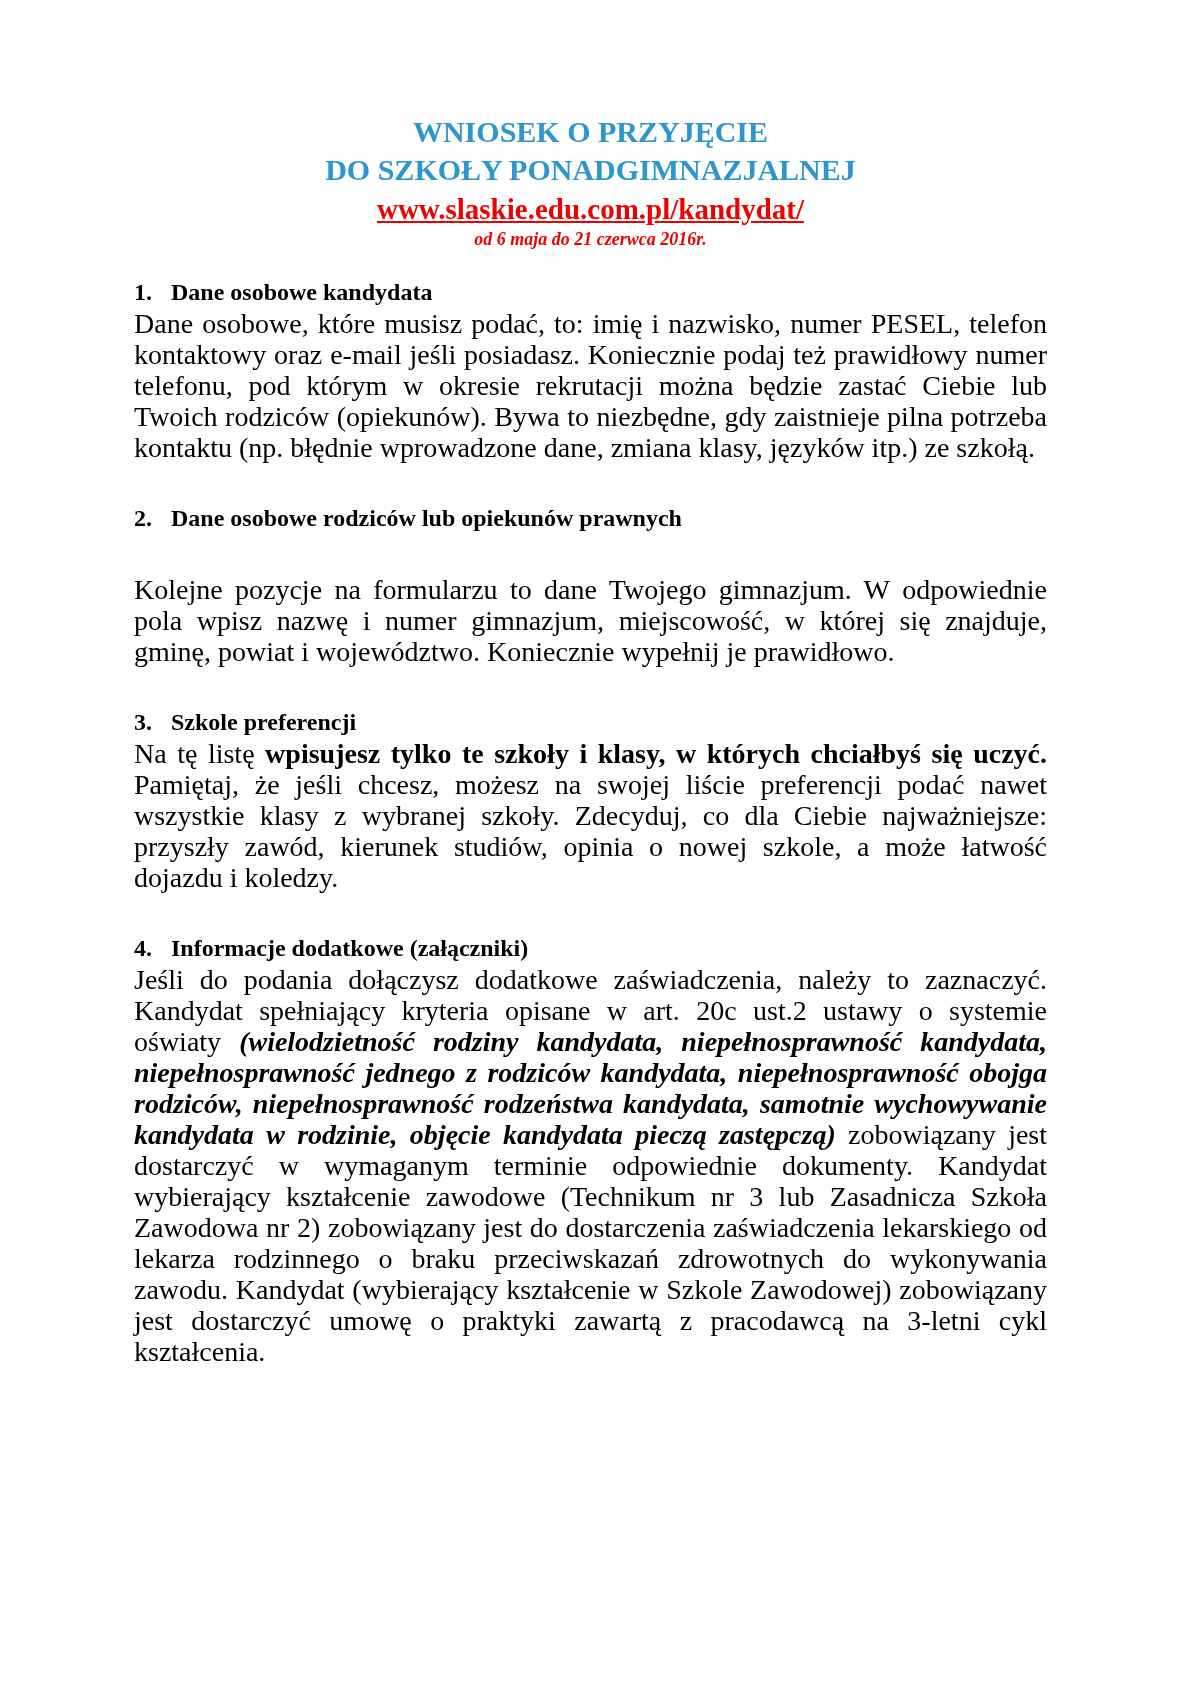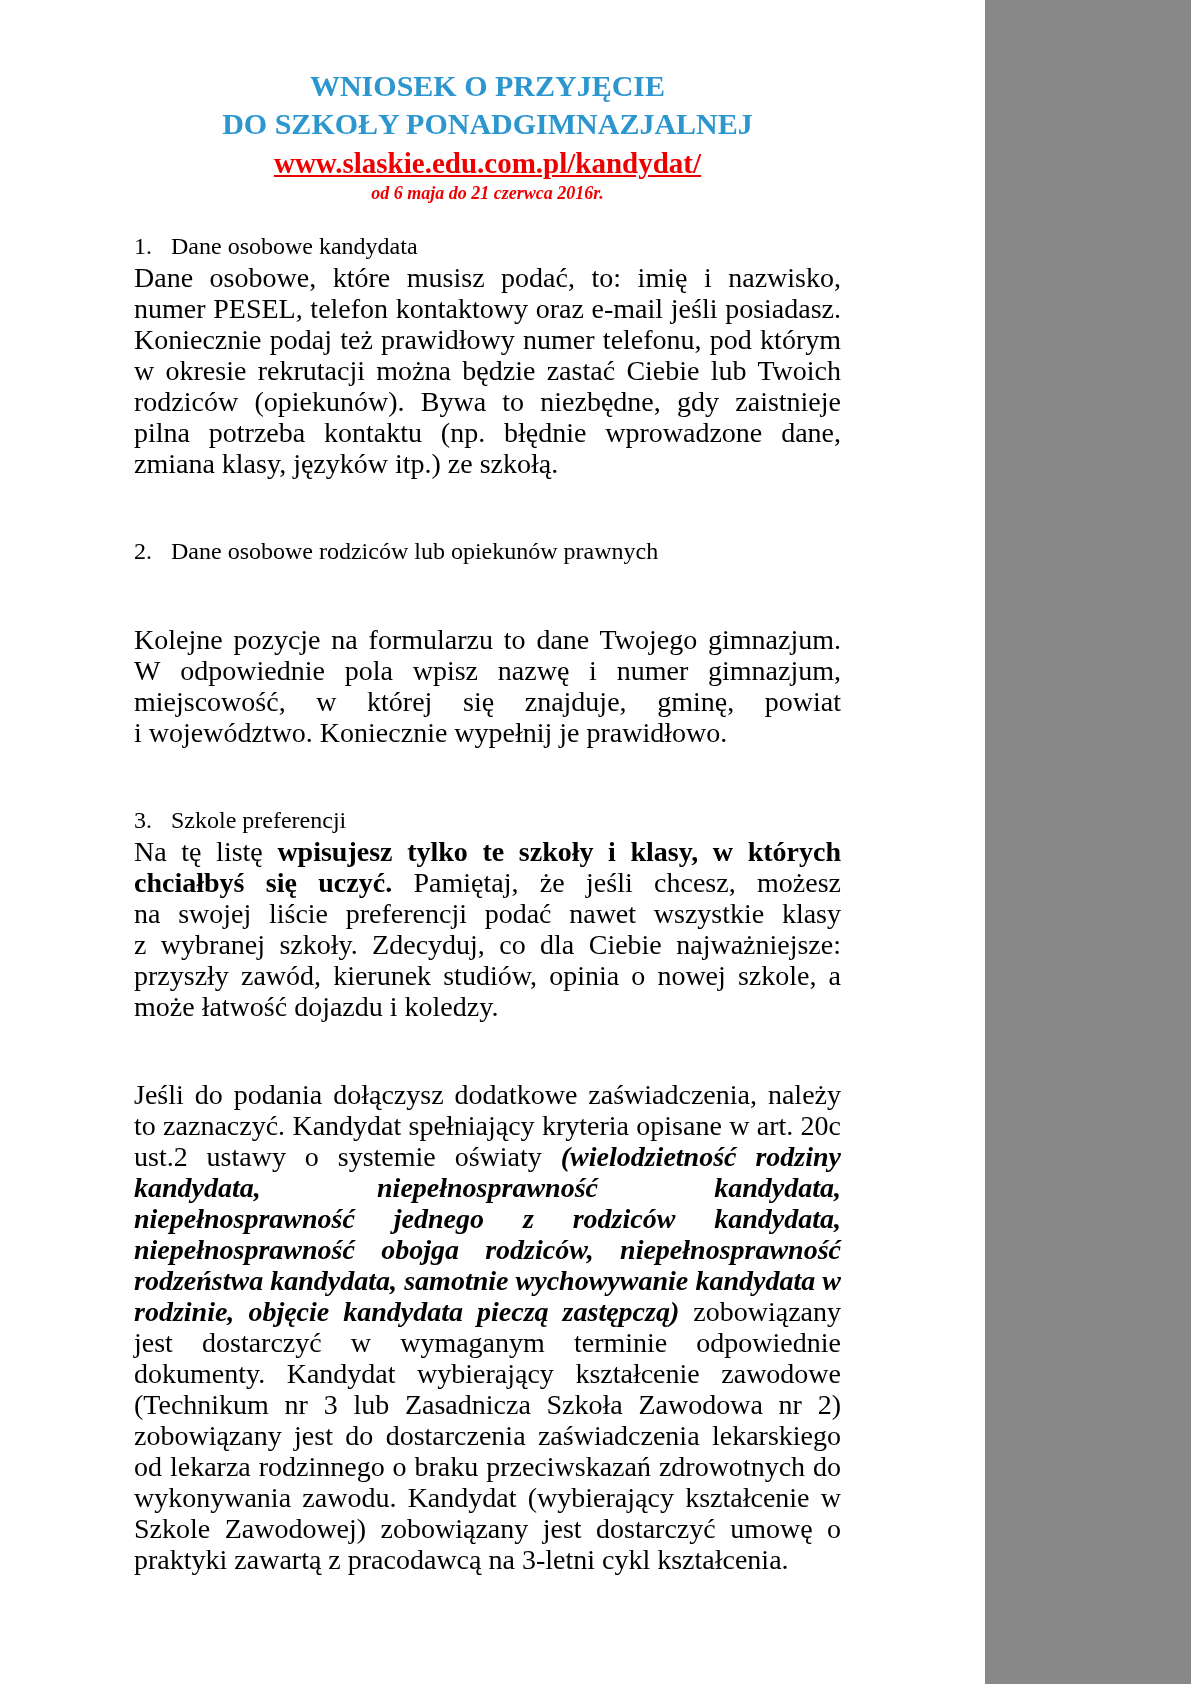--- a/index.html
+++ b/index.html
@@ -5,26 +5,26 @@
 <style>
   :root {
     --title-blue: #2C96CE;
     --accent-red: #EE0000;
     --body-text: #000000;
     --page-background: #FFFFFF;
   }
   * { margin: 0; padding: 0; box-sizing: border-box; }
   html, body { background: #888; }
   .page {
-    width: 985px;
+    width: 1191px;
     height: 1684px;
     background: var(--page-background);
     color: var(--body-text);
     font-family: "Liberation Serif", "DejaVu Serif", serif;
-    padding: 67px 144px 0 134px;
+    padding: 113px 144px 0 134px;
     position: relative;
     overflow: hidden;
   }
   .doc-header { text-align: center; }
   .doc-title {
     color: var(--title-blue);
     font-weight: bold;
     font-size: 30px;
     line-height: 38px;
   }
@@ -37,24 +37,24 @@
     cursor: pointer;
   }
   .doc-date {
     color: var(--accent-red);
     font-weight: bold;
     font-style: italic;
     font-size: 18px;
     line-height: 30px;
   }
   .sections { margin-top: 23px; }
-  .section { margin-top: 57px; }
+  .section { margin-top: 40px; }
   .section:first-child { margin-top: 0; }
   .sec-heading {
-    font-weight: normal;
+    font-weight: bold;
     font-size: 24px;
     line-height: 31px;
     white-space: nowrap;
   }
   .sec-num { display: inline-block; min-width: 37px; }
   .section.indented .sec-heading { padding-left: 8px; }
   .section.indented .sec-num { min-width: 30px; }
   .sec-para {
     font-size: 28px;
     line-height: 31px;
@@ -98,16 +98,19 @@
   </div>
 
   <div class="section">
     <div class="sec-heading">
       <span class="sec-num">3.</span><span>Szkole preferencji</span>
     </div>
     <p class="sec-para"><span class="run normal">Na tę listę&nbsp;</span><span class="run bold">wpisujesz tylko te szkoły i&nbsp;klasy, w&nbsp;których chciałbyś się uczyć.</span><span class="run normal"> Pamiętaj, że jeśli chcesz, możesz na&nbsp;swojej liście preferencji podać nawet wszystkie klasy z&nbsp;wybranej szkoły. Zdecyduj, co dla Ciebie najważniejsze: przyszły zawód, kierunek studiów, opinia o nowej szkole, a może łatwość dojazdu i koledzy.</span></p>
   </div>
 
   <div class="section">
+    <div class="sec-heading">
+      <span class="sec-num">4.</span><span>Informacje dodatkowe (załączniki)</span>
+    </div>
     <p class="sec-para"><span class="run normal">Jeśli do podania dołączysz dodatkowe zaświadczenia, należy to zaznaczyć. Kandydat spełniający kryteria opisane w art. 20c ust.2 ustawy o systemie oświaty </span><span class="run bolditalic">(wielodzietność rodziny kandydata, niepełnosprawność kandydata, niepełnosprawność jednego z rodziców kandydata, niepełnosprawność obojga rodziców, niepełnosprawność rodzeństwa kandydata, samotnie wychowywanie kandydata w rodzinie, objęcie kandydata pieczą zastępczą)</span><span class="run normal"> zobowiązany jest dostarczyć w wymaganym terminie odpowiednie dokumenty. Kandydat wybierający kształcenie zawodowe (Technikum nr 3 lub Zasadnicza Szkoła Zawodowa nr 2) zobowiązany jest do dostarczenia zaświadczenia lekarskiego od lekarza rodzinnego o braku przeciwskazań zdrowotnych do wykonywania zawodu. Kandydat (wybierający kształcenie w Szkole Zawodowej) zobowiązany jest dostarczyć umowę o praktyki zawartą z pracodawcą na 3-letni cykl kształcenia.</span></p>
   </div>
 </div>
 </div>
 
 </body></html>

